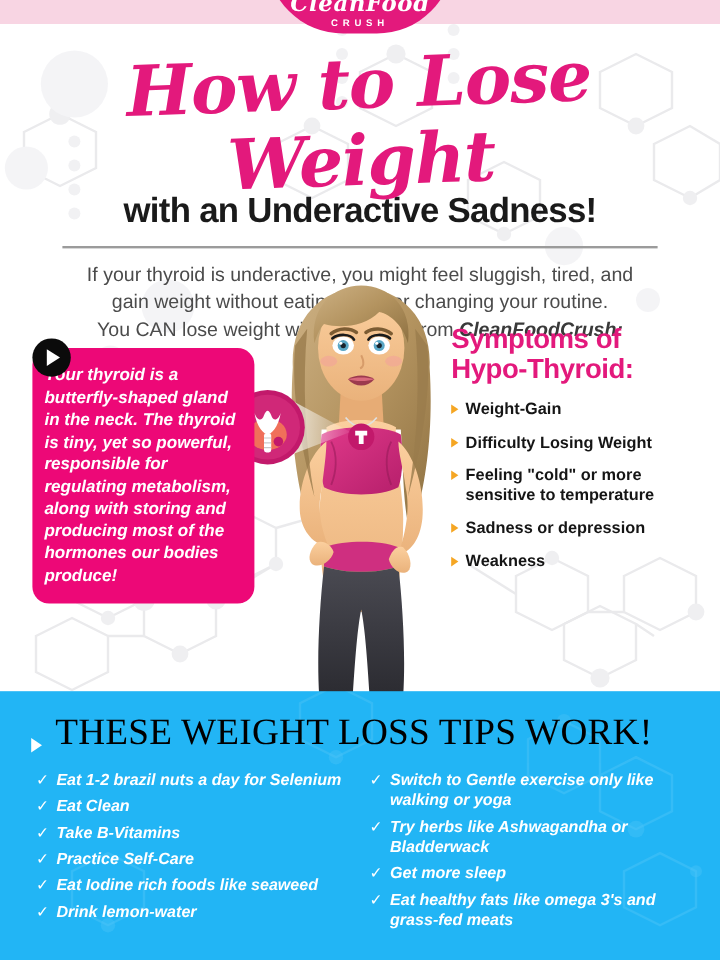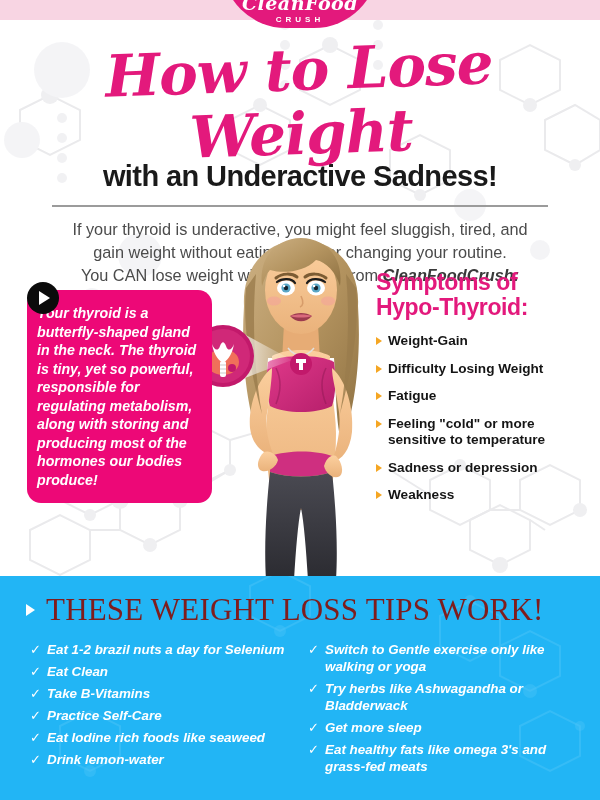--- a/index.html
+++ b/index.html
@@ -96,24 +96,24 @@
   
   .illustration{position:absolute;left:196px;top:228px;width:210px;height:352px;z-index:4;}
 
   
   .band{
     position:absolute;left:0;top:576px;width:600px;height:224px;
     background:#22b5f5;z-index:5;overflow:hidden;
   }
   .band-pattern{position:absolute;inset:0;opacity:.18;}
   .band-title{
-    position:relative;margin:17px 0 0 26px;color:#7f1d1d;
+    position:relative;margin:17px 0 0 26px;color:#000000;
     font-family:"Liberation Serif","DejaVu Serif",serif;
     font-size:31px;line-height:34px;letter-spacing:.2px;
-    display:flex;align-items:center;
+    display:flex;align-items:flex-end;
   }
   .band-title .bullet{
     width:0;height:0;border-left:9px solid #fff;
     border-top:6.5px solid transparent;border-bottom:6.5px solid transparent;
     margin-right:11px;
   }
   .tips{
     position:relative;display:flex;margin:14px 0 0 0;padding:0 14px 0 30px;
     box-sizing:border-box;width:600px;
   }
@@ -305,21 +305,20 @@
   </div>
 
   <div class="symptoms">
     <h2>
       <span>Symptoms of</span><br>
       <span>Hypo-Thyroid:</span>
     </h2>
     <ul class="sym-list">
       <li><span class="bullet"></span><span>Weight-Gain</span></li>
       <li><span class="bullet"></span><span>Difficulty Losing Weight</span></li>
-      <li><span class="bullet"></span><span>Fatigue</span></li>
       <li><span class="bullet"></span><span>Feeling "cold" or more sensitive to temperature</span></li>
       <li><span class="bullet"></span><span>Sadness or depression</span></li>
       <li><span class="bullet"></span><span>Weakness</span></li>
     </ul>
   </div>
 
   <div class="band">
     <svg class="band-pattern" width="600" height="224" viewBox="0 0 600 224">
       <g stroke="#ffffff" stroke-width="2" fill="none" opacity=".5">
         <polygon points="440,40 470,25 500,40 500,70 470,85 440,70"></polygon>

